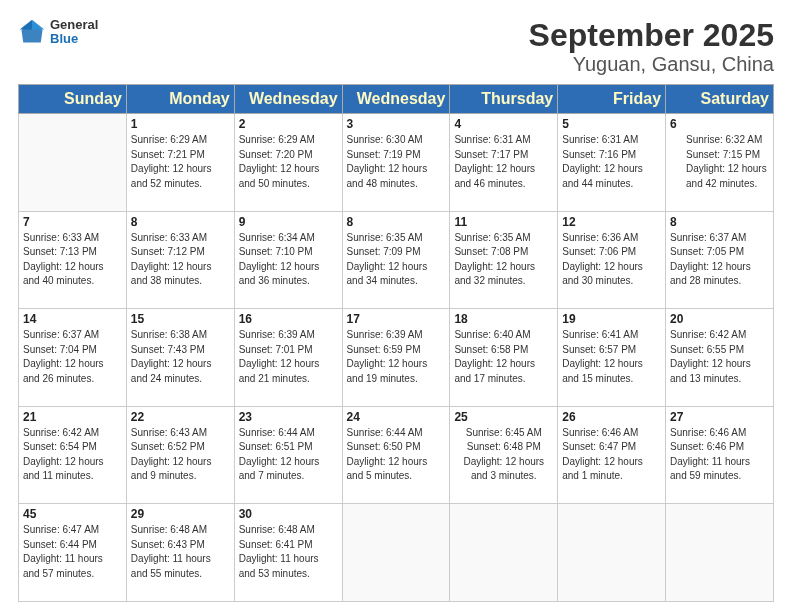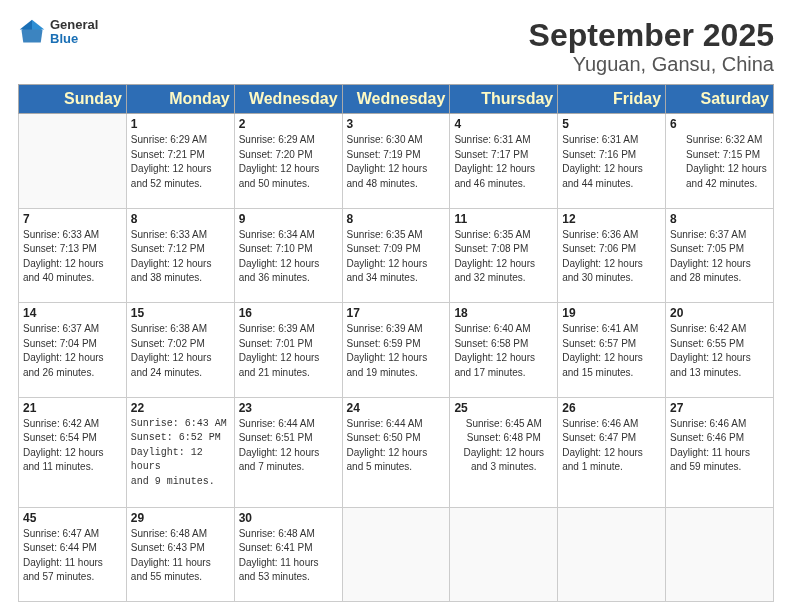--- a/index.html
+++ b/index.html
@@ -229,21 +229,21 @@
           <td>
             <span class="day-num">14</span>
             <div class="day-info" style="white-space: pre-line;">Sunrise: 6:37 AM
 Sunset: 7:04 PM
 Daylight: 12 hours
 and 26 minutes.</div>
           </td>
           <td>
             <span class="day-num">15</span>
             <div class="day-info" style="white-space: pre-line;">Sunrise: 6:38 AM
-Sunset: 7:02 PM
+Sunset: 7:43 PM
 Daylight: 12 hours
 and 24 minutes.</div>
           </td>
           <td>
             <span class="day-num">16</span>
             <div class="day-info" style="white-space: pre-line;">Sunrise: 6:39 AM
 Sunset: 7:01 PM
 Daylight: 12 hours
 and 21 minutes.</div>
           </td>
@@ -279,21 +279,21 @@
         <tr class="week-row">
           <td>
             <span class="day-num">21</span>
             <div class="day-info" style="white-space: pre-line;">Sunrise: 6:42 AM
 Sunset: 6:54 PM
 Daylight: 12 hours
 and 11 minutes.</div>
           </td>
           <td>
             <span class="day-num">22</span>
-            <div class="day-info" style="white-space: pre-line; font-family: Liberation Mono, monospace;">Sunrise: 6:43 AM
+            <div class="day-info" style="white-space: pre-line;">Sunrise: 6:43 AM
 Sunset: 6:52 PM
 Daylight: 12 hours
 and 9 minutes.</div>
           </td>
           <td>
             <span class="day-num">23</span>
             <div class="day-info" style="white-space: pre-line;">Sunrise: 6:44 AM
 Sunset: 6:51 PM
 Daylight: 12 hours
 and 7 minutes.</div>

